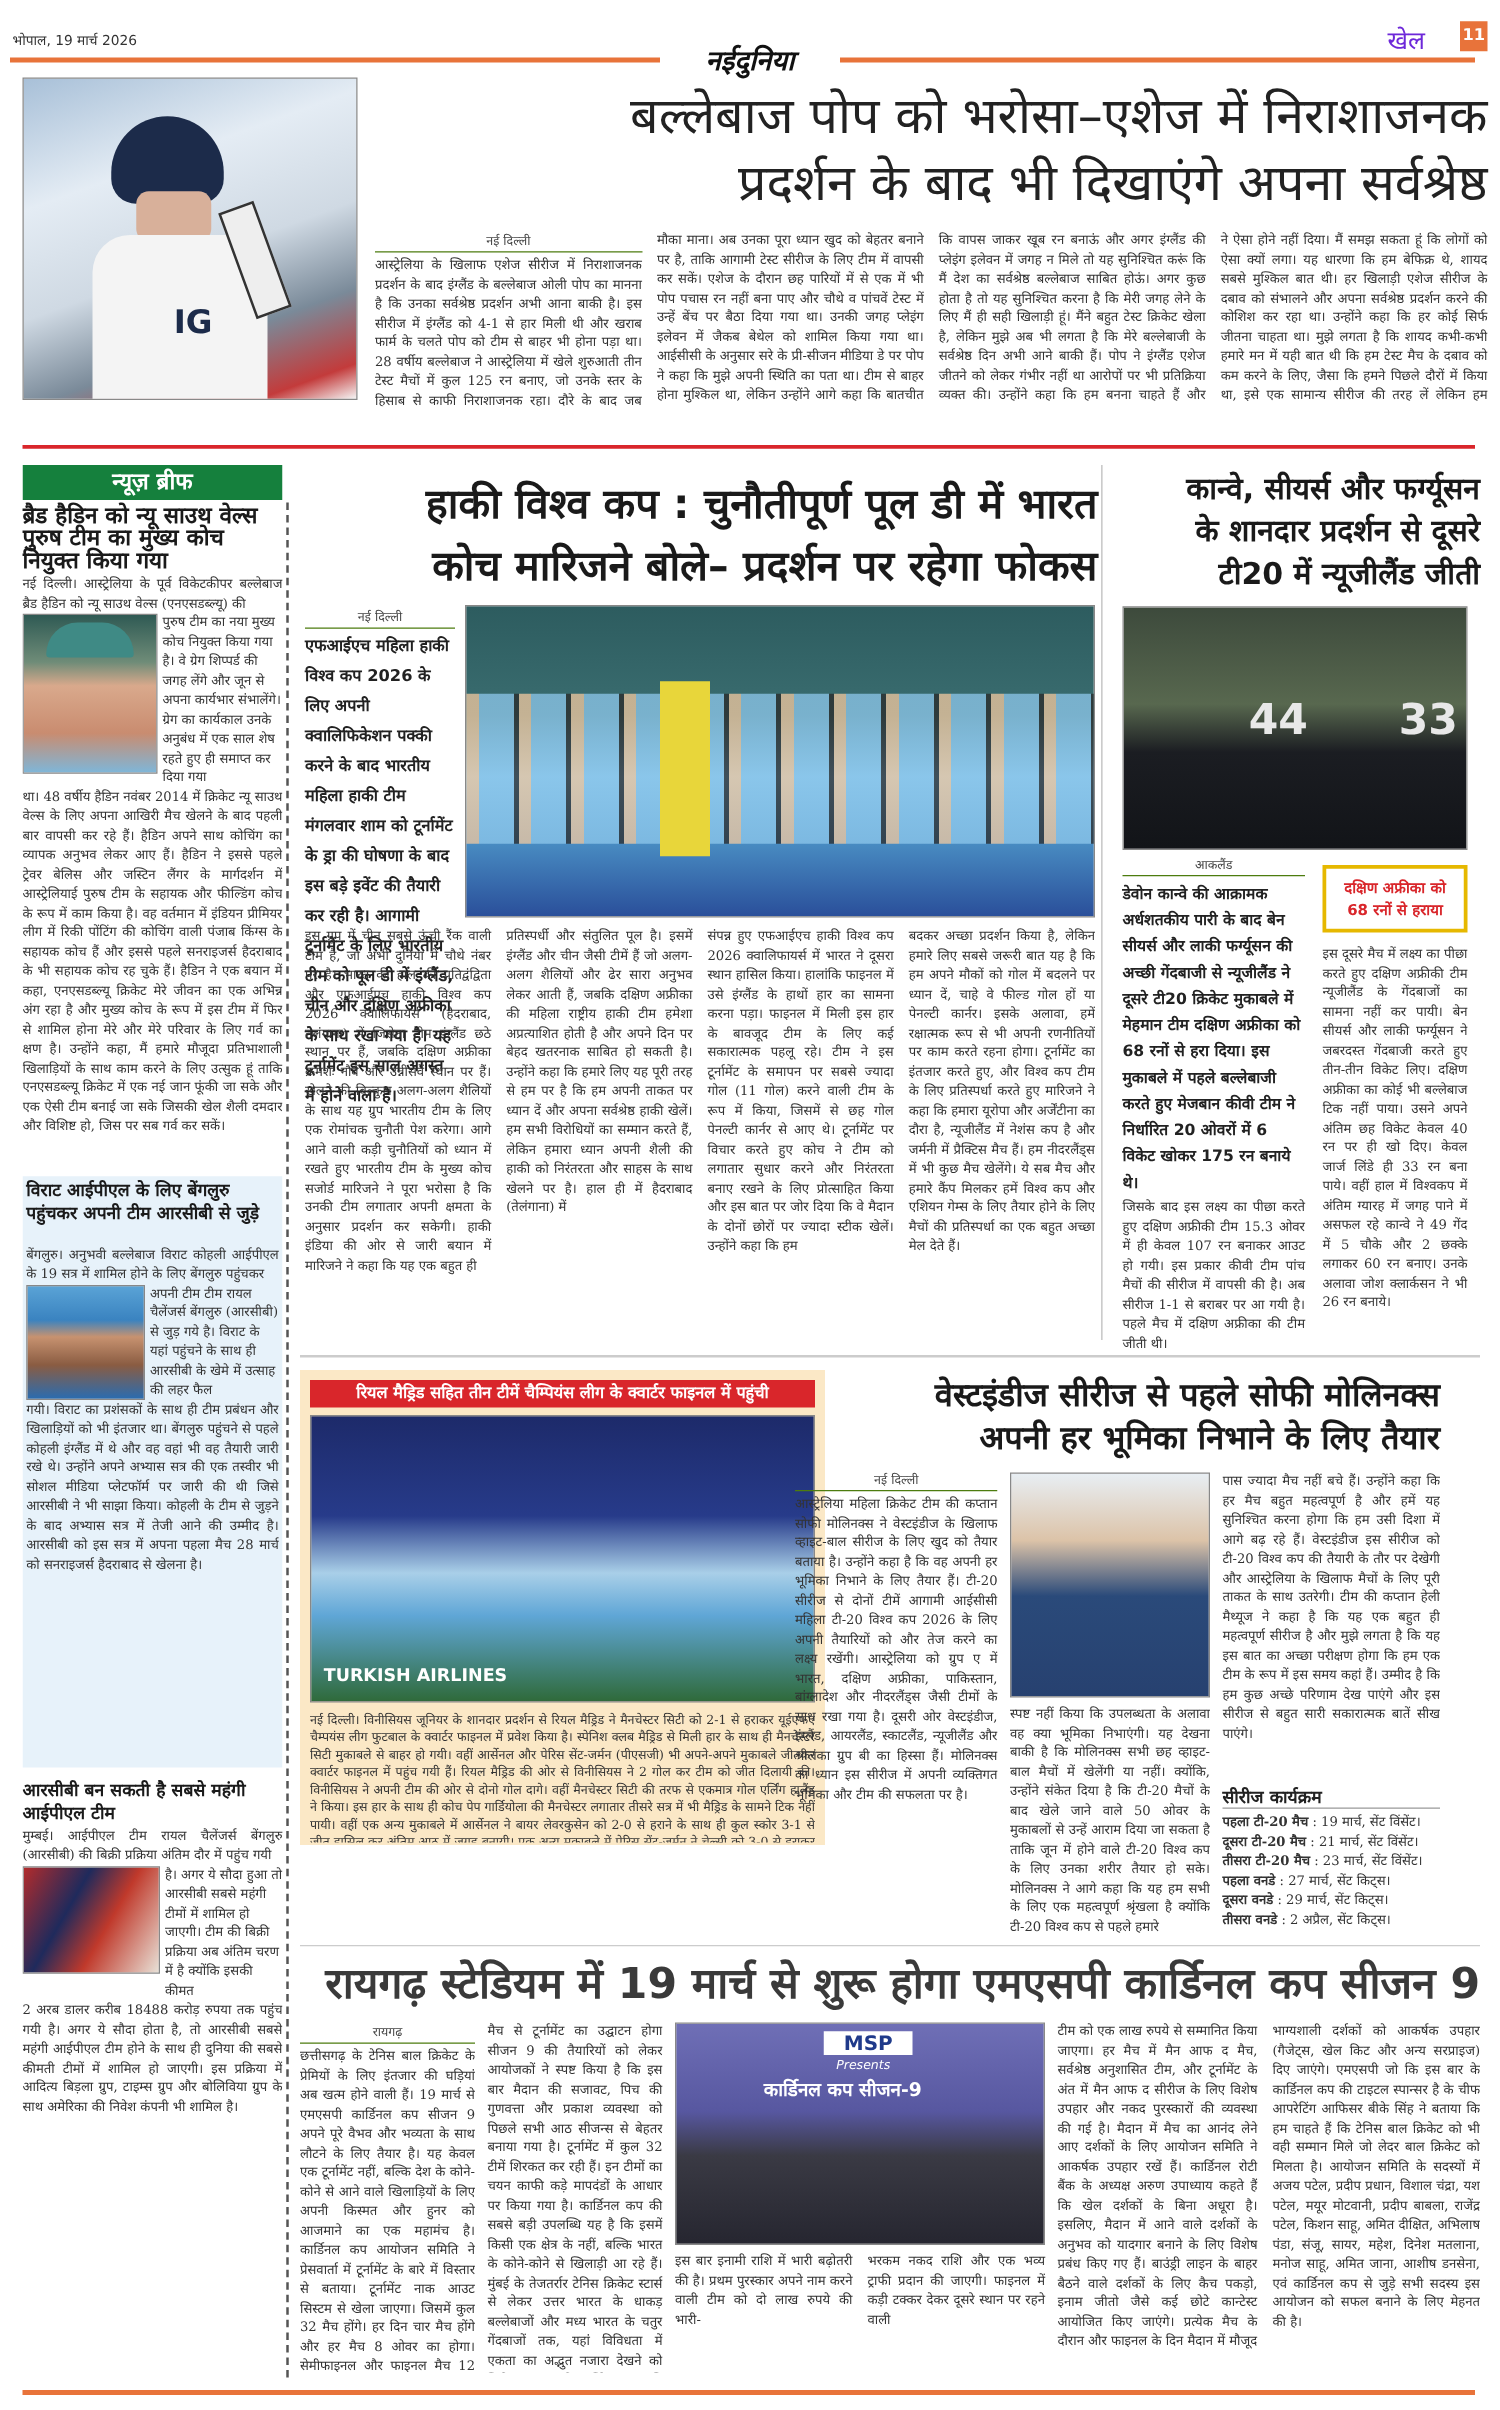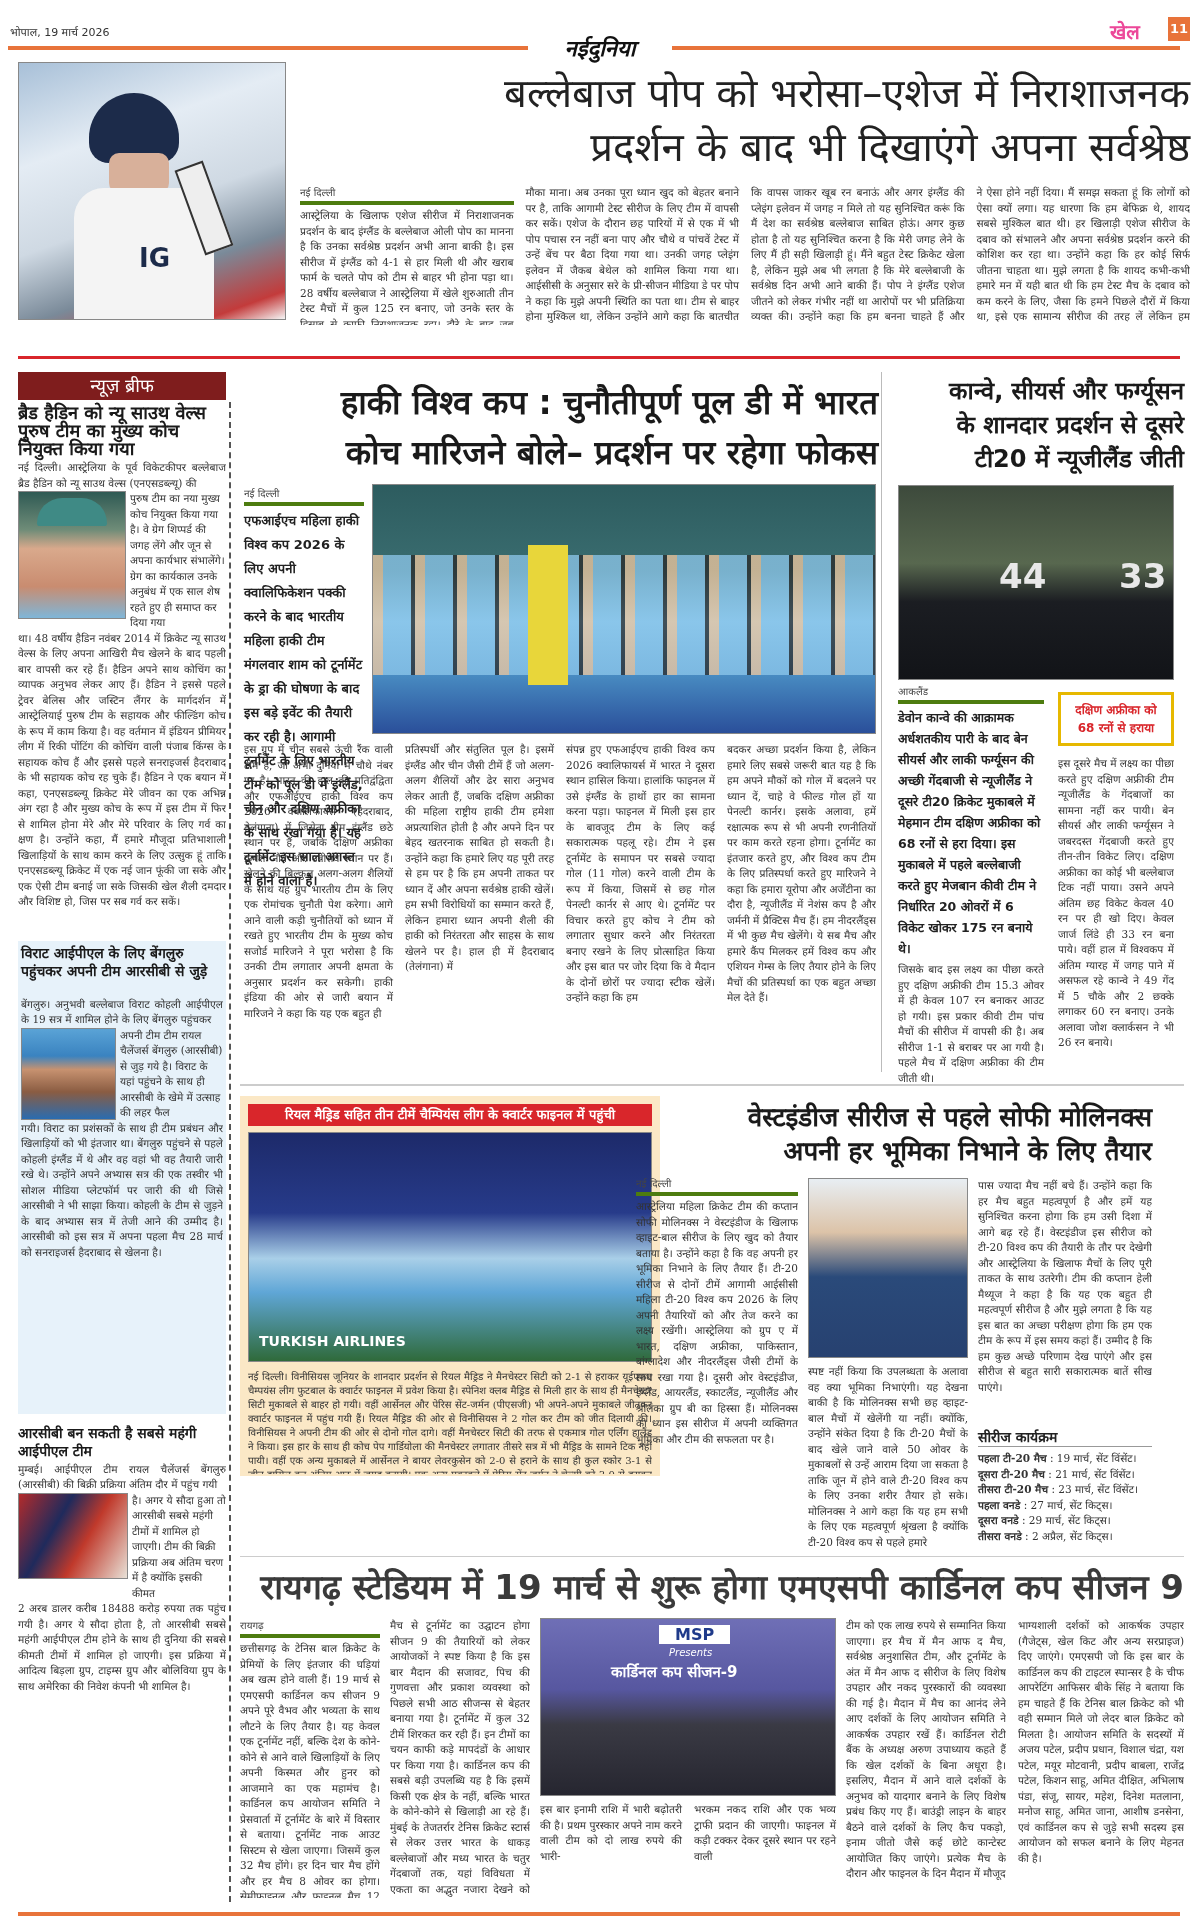--- a/index.html
+++ b/index.html
@@ -1,37 +1,37 @@
 <!DOCTYPE html>
 <html><head>
 <meta charset="utf-8">
 <style>
   * { box-sizing: border-box; margin: 0; padding: 0; }
   body { width: 1200px; height: 1928px; background: #ffffff; font-family: "DejaVu Sans", sans-serif; color: #222; position: relative; overflow: hidden; }
   .abs { position: absolute; }
   .body-text { font-family: "DejaVu Serif", serif; font-size: 10.5px; line-height: 15.5px; color: #333; text-align: justify; }
-  .dateline { font-size: 10px; color: #444; text-align: left; border-bottom: 4px solid #4d7c0f; padding-bottom: 2px; margin-bottom: 3px; }
+  .dateline { font-size: 10px; color: #444; text-align: center; border-bottom: 1px solid #4d7c0f; padding-bottom: 2px; margin-bottom: 3px; }
   .photo { border: 1px solid #888; overflow: hidden; position: absolute; }
   .hr-red { position: absolute; height: 3px; background: #d9262b; }
   .hr-orange { position: absolute; height: 4px; background: #e8733a; }
   .vdash { position: absolute; width: 0; border-left: 2px dashed #555; }
   .heading-bold { font-family: "DejaVu Sans", sans-serif; font-weight: bold; color: #1a1a1a; text-align: right; line-height: 1.15; }
   .cols { display: flex; gap: 12px; }
   .cols > div { flex: 1; }
   .sched b { font-weight: bold; }
 </style>
 </head>
 <body>
 
 <div class="abs" style="left:0;top:0;width:1200px;height:56px;">
   <div class="abs" style="left:10px;top:24px;font-size:11px;color:#333;">भोपाल, 19 मार्च 2026</div>
   <div class="abs" style="left:8px;top:46px;width:520px;height:4px;background:#e8733a;"></div>
   <div class="abs" style="left:672px;top:46px;width:508px;height:4px;background:#e8733a;"></div>
   <div class="abs" style="left:530px;top:32px;width:140px;text-align:center;font-size:22px;font-weight:bold;font-style:italic;color:#111;">नईदुनिया</div>
-  <div class="abs" style="left:1110px;top:18px;font-size:20px;font-weight:bold;color:#ec4899;">खेल</div>
+  <div class="abs" style="left:1110px;top:18px;font-size:20px;font-weight:normal;color:#6d28d9;">खेल</div>
   <div class="abs" style="left:1168px;top:17px;width:22px;height:24px;background:#e8733a;color:#fff;font-weight:bold;font-size:13px;text-align:center;line-height:24px;">11</div>
 </div>
 
 <div class="photo" style="left:18px;top:62px;width:268px;height:258px;background:linear-gradient(160deg,#a8c0d8 0%,#e4ecf4 30%,#cfd9e3 55%,#7a8a99 75%,#c33b3b 92%,#f5f5f5 100%);">
   <div style="position:absolute;left:70px;top:30px;width:90px;height:70px;border-radius:45px 45px 20px 20px;background:#1c2b4a;"></div>
   <div style="position:absolute;left:90px;top:90px;width:60px;height:40px;background:#d8b09a;border-radius:10px;"></div>
   <div style="position:absolute;left:55px;top:125px;width:140px;height:133px;background:#f4f4f4;border-radius:30px 30px 0 0;"></div>
   <div style="position:absolute;left:170px;top:100px;width:30px;height:90px;background:#eee;border:2px solid #333;transform:rotate(-20deg);"></div>
   <div style="position:absolute;left:120px;top:180px;font-size:26px;font-weight:bold;color:#1c2b4a;">IG</div>
 </div>
@@ -44,21 +44,21 @@
     <div class="dateline">नई दिल्ली</div>
     <div class="body-text">आस्ट्रेलिया के खिलाफ एशेज सीरीज में निराशाजनक प्रदर्शन के बाद इंग्लैंड के बल्लेबाज ओली पोप का मानना है कि उनका सर्वश्रेष्ठ प्रदर्शन अभी आना बाकी है। इस सीरीज में इंग्लैंड को 4-1 से हार मिली थी और खराब फार्म के चलते पोप को टीम से बाहर भी होना पड़ा था। 28 वर्षीय बल्लेबाज ने आस्ट्रेलिया में खेले शुरुआती तीन टेस्ट मैचों में कुल 125 रन बनाए, जो उनके स्तर के हिसाब से काफी निराशाजनक रहा। दौरे के बाद जब इंग्लैंड टीम की प्रतिबद्धता पर सवाल उठे तब पोप ने इसे आत्ममंथन और नए सिरे से तैयारी का</div>
   </div>
   <div class="body-text">मौका माना। अब उनका पूरा ध्यान खुद को बेहतर बनाने पर है, ताकि आगामी टेस्ट सीरीज के लिए टीम में वापसी कर सकें। एशेज के दौरान छह पारियों में से एक में भी पोप पचास रन नहीं बना पाए और चौथे व पांचवें टेस्ट में उन्हें बेंच पर बैठा दिया गया था। उनकी जगह प्लेइंग इलेवन में जैकब बेथेल को शामिल किया गया था। आईसीसी के अनुसार सरे के प्री-सीजन मीडिया डे पर पोप ने कहा कि मुझे अपनी स्थिति का पता था। टीम से बाहर होना मुश्किल था, लेकिन उन्होंने आगे कहा कि बातचीत का मकसद बस यही था</div>
   <div class="body-text">कि वापस जाकर खूब रन बनाऊं और अगर इंग्लैंड की प्लेइंग इलेवन में जगह न मिले तो यह सुनिश्चित करूं कि मैं देश का सर्वश्रेष्ठ बल्लेबाज साबित होऊं। अगर कुछ होता है तो यह सुनिश्चित करना है कि मेरी जगह लेने के लिए मैं ही सही खिलाड़ी हूं। मैंने बहुत टेस्ट क्रिकेट खेला है, लेकिन मुझे अब भी लगता है कि मेरे बल्लेबाजी के सर्वश्रेष्ठ दिन अभी आने बाकी हैं। पोप ने इंग्लैंड एशेज जीतने को लेकर गंभीर नहीं था आरोपों पर भी प्रतिक्रिया व्यक्त की। उन्होंने कहा कि हम बनना चाहते हैं और दुर्भाग्य से आस्ट्रेलिया में हमारे प्रदर्शन</div>
   <div class="body-text">ने ऐसा होने नहीं दिया। मैं समझ सकता हूं कि लोगों को ऐसा क्यों लगा। यह धारणा कि हम बेफिक्र थे, शायद सबसे मुश्किल बात थी। हर खिलाड़ी एशेज सीरीज के दबाव को संभालने और अपना सर्वश्रेष्ठ प्रदर्शन करने की कोशिश कर रहा था। उन्होंने कहा कि हर कोई सिर्फ जीतना चाहता था। मुझे लगता है कि शायद कभी-कभी हमारे मन में यही बात थी कि हम टेस्ट मैच के दबाव को कम करने के लिए, जैसा कि हमने पिछले दौरों में किया था, इसे एक सामान्य सीरीज की तरह लें लेकिन हम अपना सर्वश्रेष्ठ प्रदर्शन कर सकें। दुर्भाग्य से, ऐसा नहीं हो पाया।</div>
 </div>
 <div class="hr-red" style="left:18px;top:356px;width:1162px;"></div>
 
 <div class="abs" style="left:18px;top:372px;width:208px;height:1540px;overflow:hidden;">
-  <div style="background:#7f1d1d;color:#fff;font-weight:normal;font-size:18px;text-align:center;height:28px;line-height:28px;">न्यूज़ ब्रीफ</div>
+  <div style="background:#15803d;color:#fff;font-weight:bold;font-size:18px;text-align:center;height:28px;line-height:28px;">न्यूज़ ब्रीफ</div>
 
   <div style="margin-top:4px;">
     <div class="heading-bold" style="text-align:left;font-size:18px;line-height:18px;">ब्रैड हैडिन को न्यू साउथ वेल्स पुरुष टीम का मुख्य कोच नियुक्त किया गया</div>
     <div class="body-text" style="margin-top:2px;">नई दिल्ली। आस्ट्रेलिया के पूर्व विकेटकीपर बल्लेबाज ब्रैड हैडिन को न्यू साउथ वेल्स (एनएसडब्ल्यू) की</div>
     <div style="display:flex;gap:4px;">
       <div style="flex:0 0 108px;height:128px;border:1px solid #888;background:linear-gradient(180deg,#2f5a54 0%,#6f8c78 30%,#d9a98c 45%,#c98c70 75%,#7fb6d8 100%);position:relative;">
         <div style="position:absolute;left:18px;top:6px;width:70px;height:28px;border-radius:35px 35px 4px 4px;background:#3f8a85;"></div>
       </div>
       <div class="body-text" style="flex:1;text-align:left;">पुरुष टीम का नया मुख्य कोच नियुक्त किया गया है। वे ग्रेग शिप्पर्ड की जगह लेंगे और जून से अपना कार्यभार संभालेंगे। ग्रेग का कार्यकाल उनके अनुबंध में एक साल शेष रहते हुए ही समाप्त कर दिया गया</div>
     </div>

